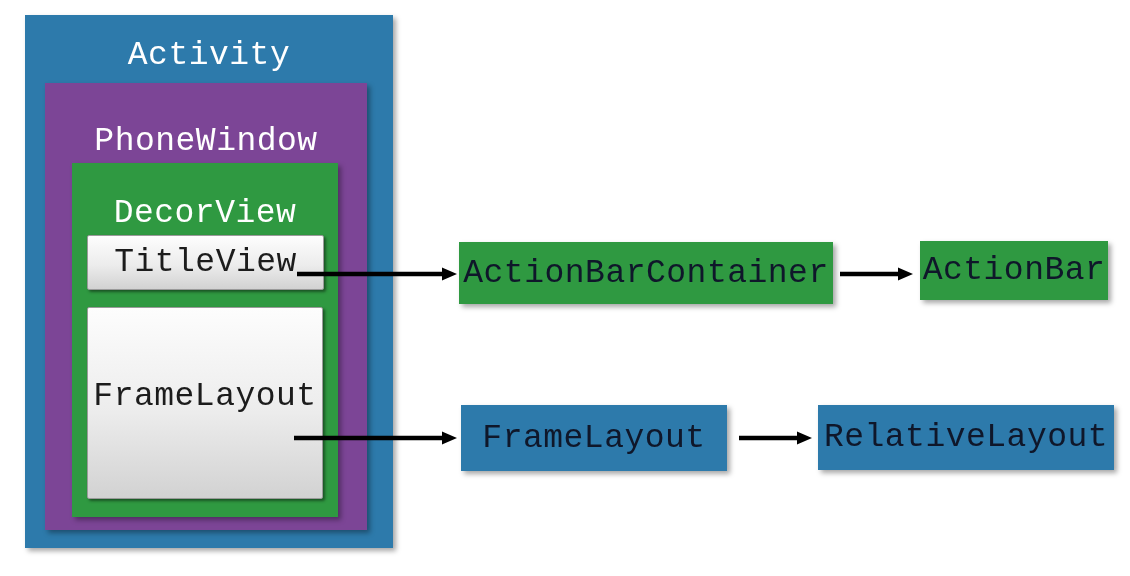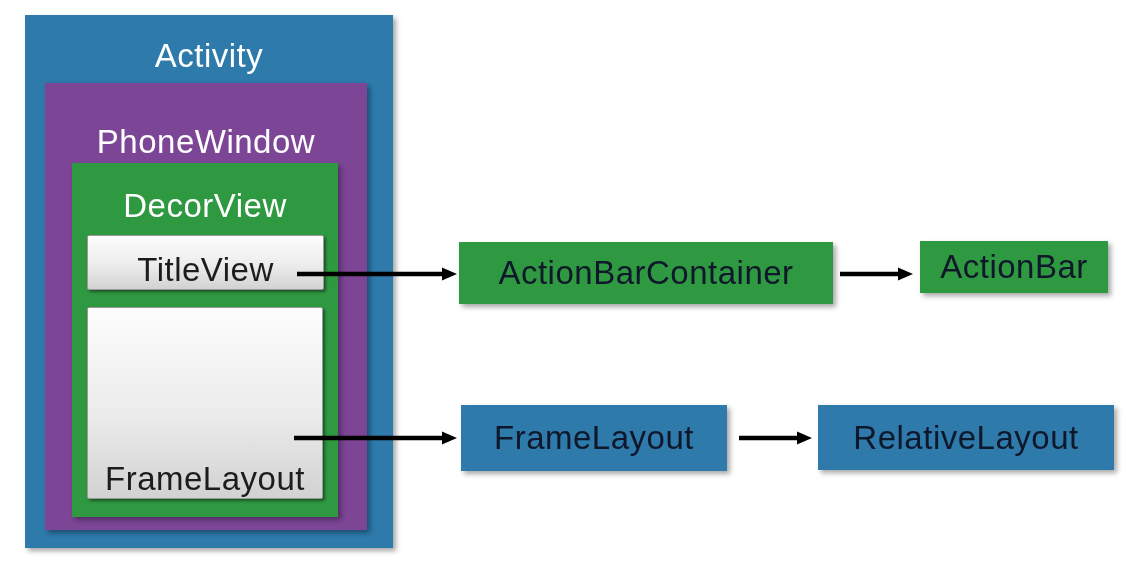--- a/index.html
+++ b/index.html
@@ -1,58 +1,58 @@
 <!DOCTYPE html>
 <html><head>
 <meta charset="utf-8">
 <style>
   html,body { margin:0; padding:0; background:#ffffff; }
   .canvas {
     position:relative; width:1130px; height:576px; background:#ffffff;
-    font-family:Liberation Sans, sans-serif; overflow:hidden;
+    font-family:Liberation Mono, monospace; overflow:hidden;
   }
   
   .nest {
     position:absolute;
     box-shadow:3px 3px 5px rgba(0,0,0,0.35);
   }
   .nest-label {
     text-align:center; color:#ffffff; font-size:33px; line-height:38px;
     font-weight:400; letter-spacing:0.5px;
   }
   .box-activity   { left:25px;  top:15px;  width:368px; height:533px; background:#2d7aab; }
   .box-activity .nest-label { padding-top:22px; }
   .box-phonewindow{ left:20px;  top:68px;  width:322px; height:447px; background:#7c4596; }
   .box-phonewindow .nest-label { padding-top:40px; }
   .box-decorview  { left:27px;  top:80px;  width:266px; height:354px; background:#2f9941; }
-  .box-decorview .nest-label { padding-top:24px; }
+  .box-decorview .nest-label { padding-top:32px; }
 
   
   .panel {
     position:absolute;
     background:linear-gradient(180deg,#fdfdfd 0%, #ececec 55%, #d2d2d2 100%);
     border:1px solid #9a9a9a; border-radius:2px;
     box-shadow:2px 2px 3px rgba(0,0,0,0.45);
-    display:flex; align-items:flex-end; justify-content:center;
+    display:flex; align-items:center; justify-content:center;
     color:#1c1c1c; font-size:33px; letter-spacing:0.5px;
   }
   .box-titleview   { left:15px; top:72px;  width:235px; height:53px;  }
   .box-contentview { left:15px; top:144px; width:234px; height:190px; }
   .box-contentview .panel-text { margin-top:-14px; }
 
   
   .node {
     position:absolute; display:flex; align-items:center; justify-content:center;
     color:#0f172a; font-size:33px; letter-spacing:0.5px;
     box-shadow:3px 3px 5px rgba(0,0,0,0.35);
   }
   .node-green { background:#2f9941; }
   .node-blue  { background:#2d7aab; }
   .node-abcontainer   { left:459px; top:242px; width:374px; height:62px; }
-  .node-actionbar     { left:920px; top:241px; width:188px; height:52px; }
+  .node-actionbar     { left:920px; top:241px; width:188px; height:59px; }
   .node-framelayout   { left:461px; top:405px; width:266px; height:66px; }
   .node-relativelayout{ left:818px; top:405px; width:296px; height:65px; }
 
   .arrows { position:absolute; left:0; top:0; width:1130px; height:576px; pointer-events:none; }
 </style>
 </head>
 <body>
 
 <div class="canvas">
 

